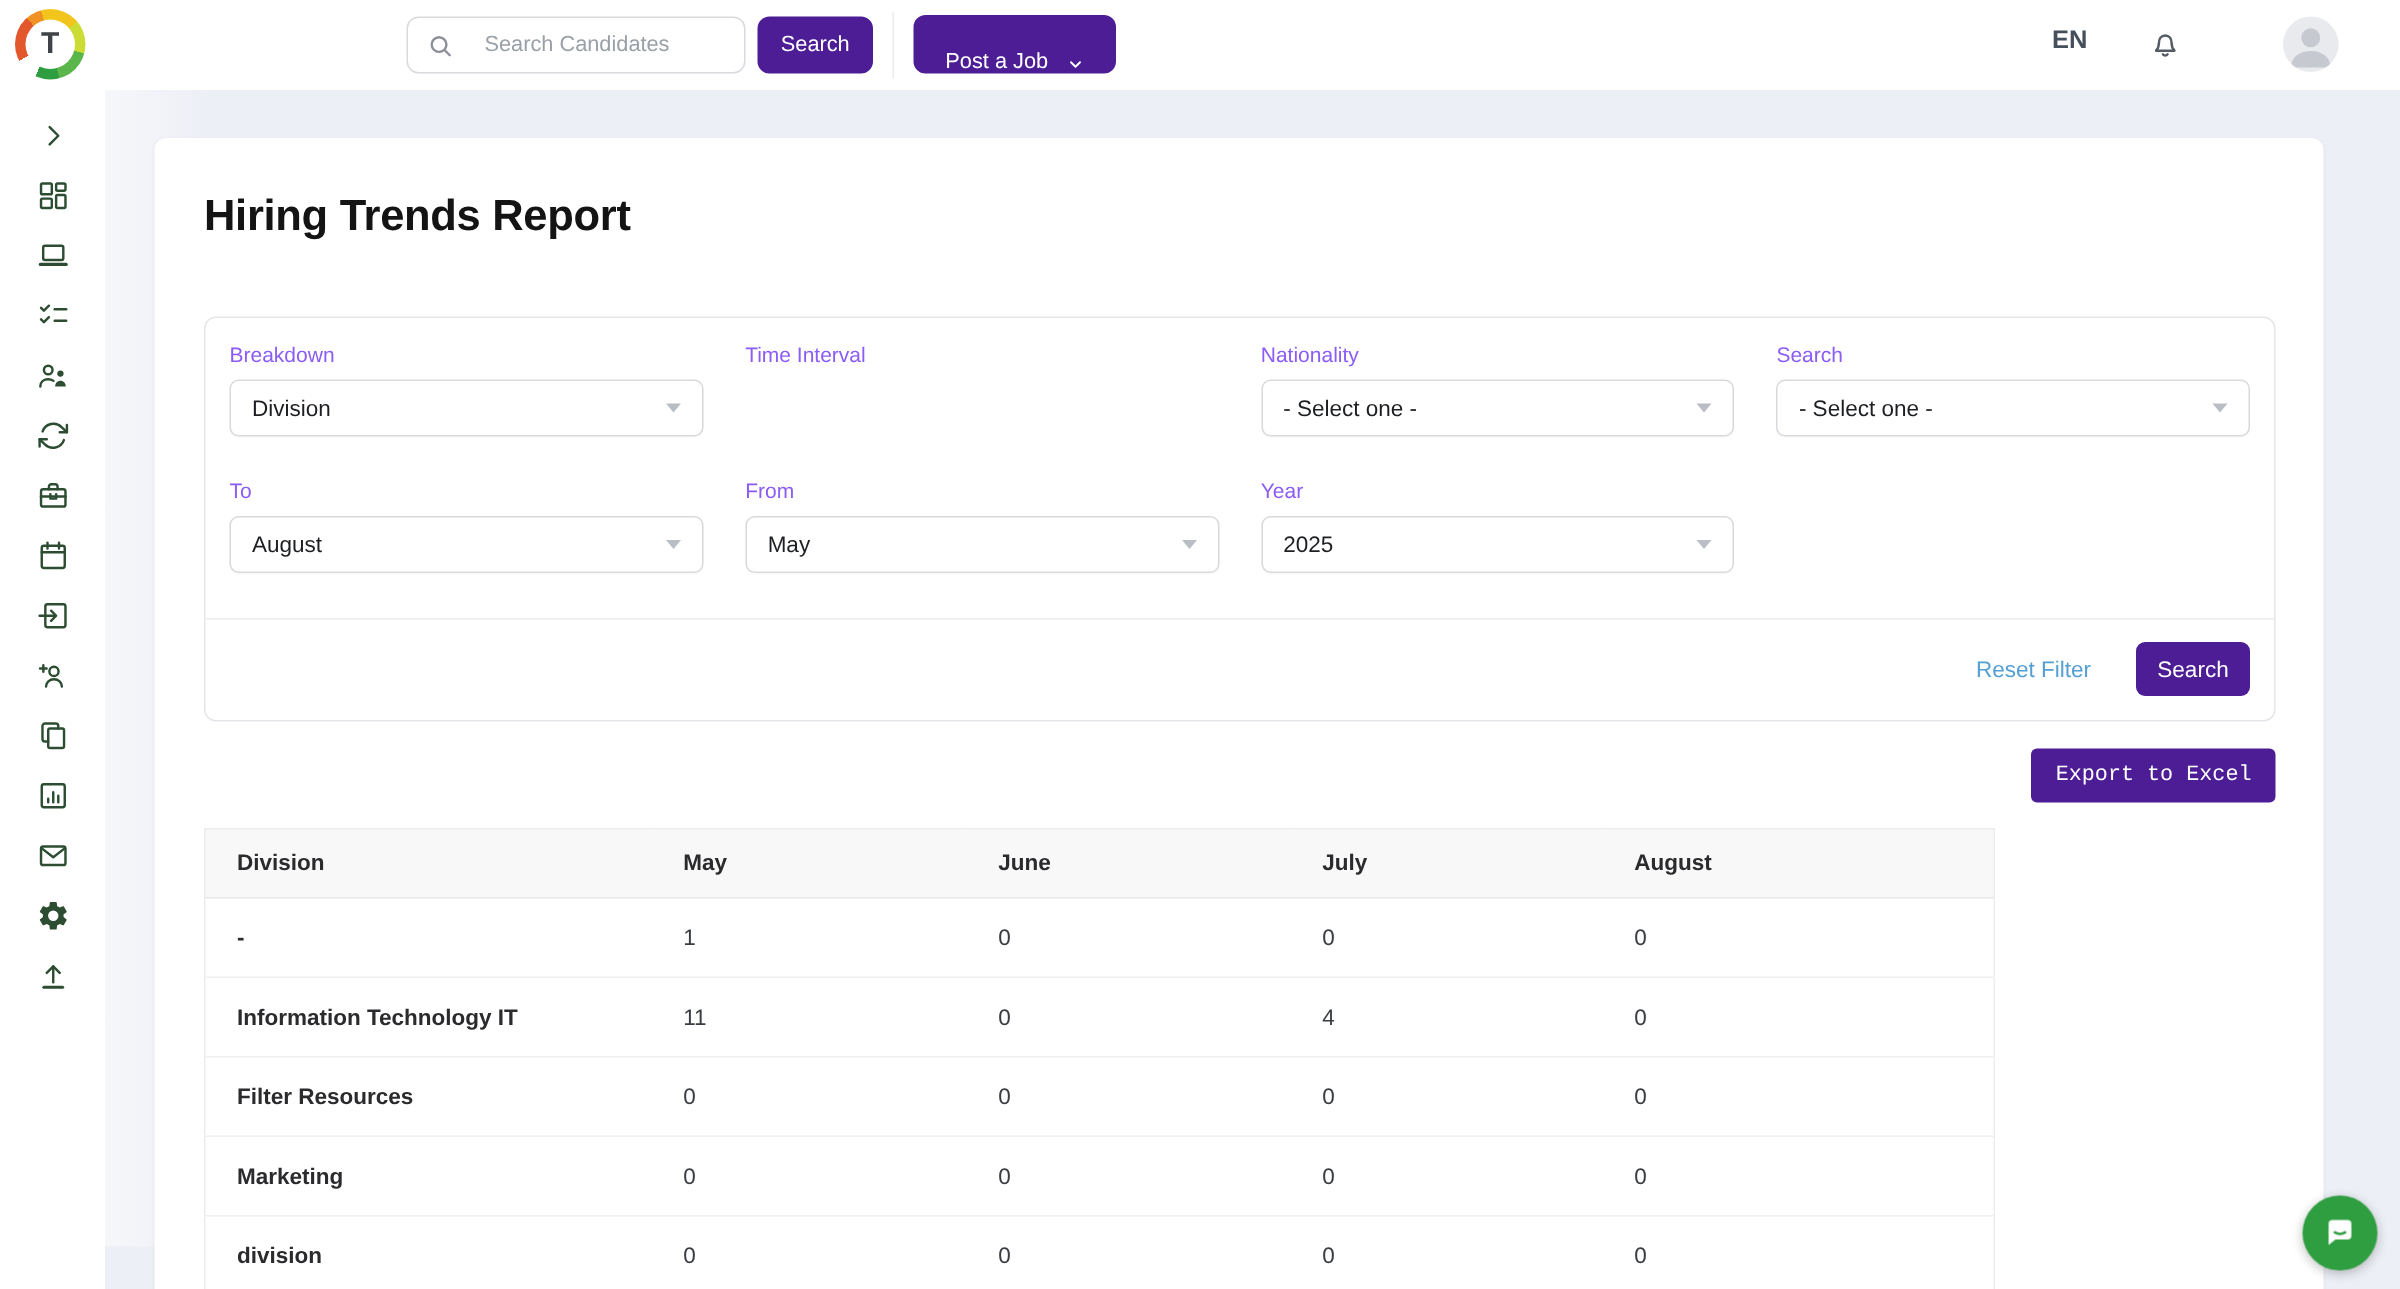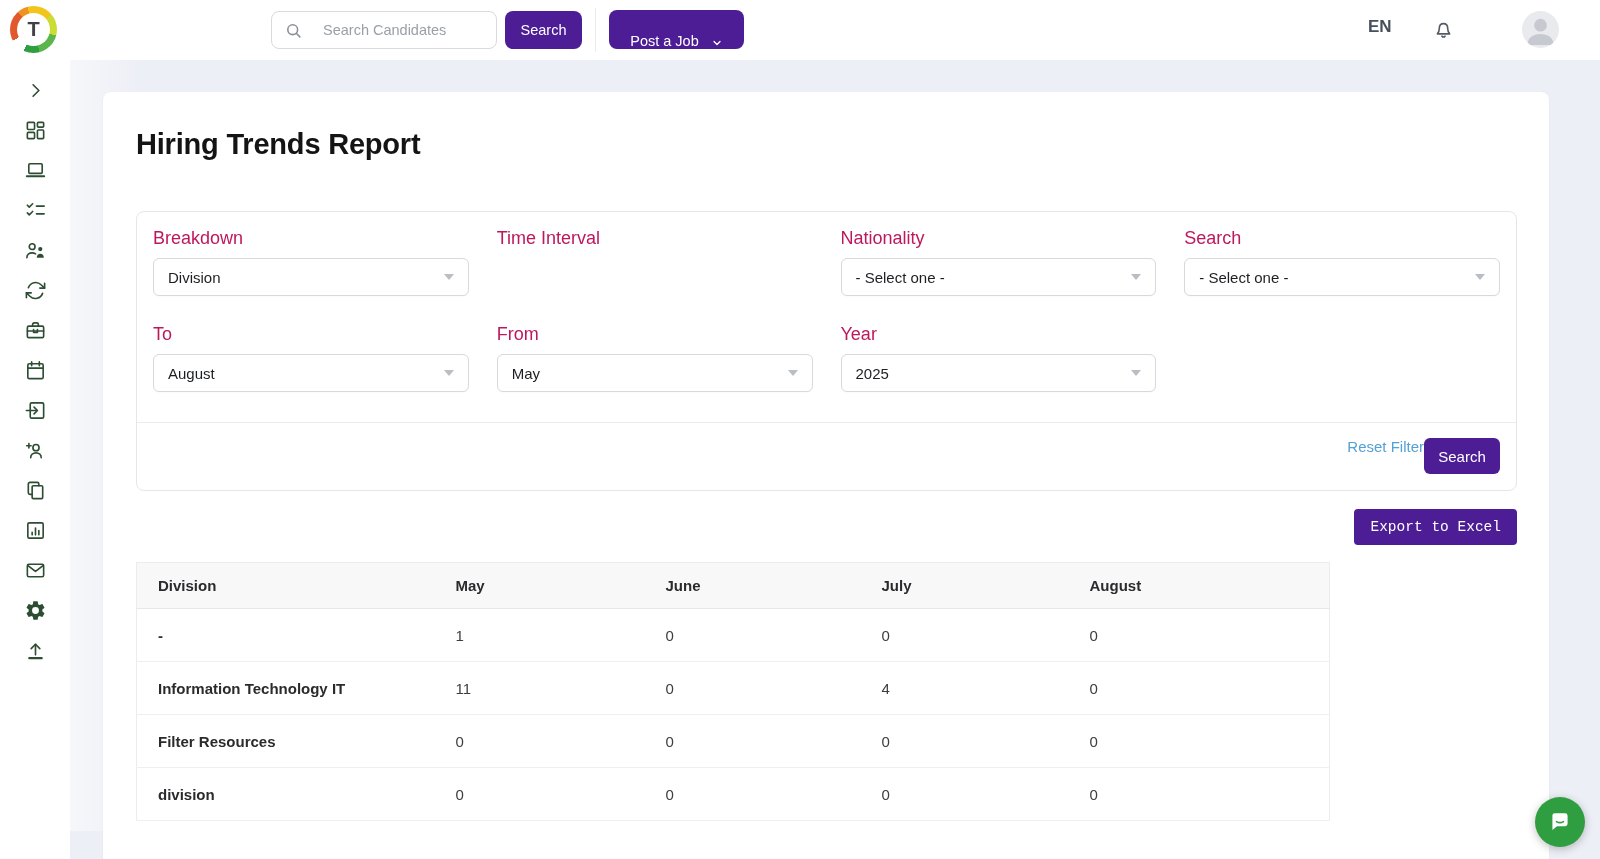--- a/index.html
+++ b/index.html
@@ -41,28 +41,28 @@
   
   .main { position:absolute; left:70px; top:60px; width:1530px; height:771px;
     background:linear-gradient(90deg,#f6f7fa 0px,#edeff6 70px); }
   .card { position:relative; margin:32px 51px 0 33px; background:#fff; border-radius:8px;
     box-shadow:0 1px 3px rgba(16,24,40,.05); height:880px; padding:36px 32px 0 33px; }
   .page-title { font-size:29px; font-weight:800; color:#141414; letter-spacing:-.2px; }
 
   
   .filter-box { margin-top:50px; border:1px solid #e5e6ea; border-radius:8px; padding:16px 16px 16px 16px; }
   .filter-grid { display:grid; grid-template-columns:repeat(4,1fr); column-gap:28px; row-gap:28px; }
-  .field label { display:block; font-size:18px; color:#be185d; margin-bottom:9px; }
+  .field label { display:block; font-size:14px; color:#8b5cf6; margin-bottom:9px; }
   .select { height:38px; border:1px solid #d8d9dd; border-radius:6px; background:#fff;
     display:flex; align-items:center; justify-content:space-between; padding:0 14px;
     font-size:15px; color:#1d1f22; cursor:pointer; box-shadow:0 1px 1px rgba(0,0,0,.02); }
   .caret { width:0; height:0; border-left:5px solid transparent; border-right:5px solid transparent;
     border-top:6px solid #b9bdc4; flex:none; margin-left:8px; }
   .filter-divider { border:none; border-top:1px solid #ebecef; margin:30px -16px 0 -16px; }
-  .filter-footer { display:flex; justify-content:flex-end; align-items:flex-start; padding-top:15px; }
+  .filter-footer { display:flex; justify-content:flex-end; align-items:center; gap:30px; padding-top:15px; }
   .reset-link { font-size:15px; color:#54a0d4; cursor:pointer; text-decoration:none; }
   .filter-search-btn { width:76px; height:36px; border-radius:6px; font-size:15px; }
 
   
   .export-row { display:flex; justify-content:flex-end; margin-top:18px;font-family:Liberation Mono, monospace; }
   .export-btn { height:36px; padding:0 16px; border-radius:4px; font-size:14.5px; }
 
   
   .report-table { margin-top:17px; width:1194px; border-collapse:collapse;
     border:1px solid #ececf0; font-size:15px; table-layout:fixed; }
@@ -355,20 +355,27 @@
             <td>0</td>
           </tr>
           <tr>
             <td>Filter Resources</td>
             <td>0</td>
             <td>0</td>
             <td>0</td>
             <td>0</td>
           </tr>
           <tr>
+            <td>Marketing</td>
+            <td>0</td>
+            <td>0</td>
+            <td>0</td>
+            <td>0</td>
+          </tr>
+          <tr>
             <td>division</td>
             <td>0</td>
             <td>0</td>
             <td>0</td>
             <td>0</td>
           </tr>
         </tbody>
     </table>
 
   </div>

